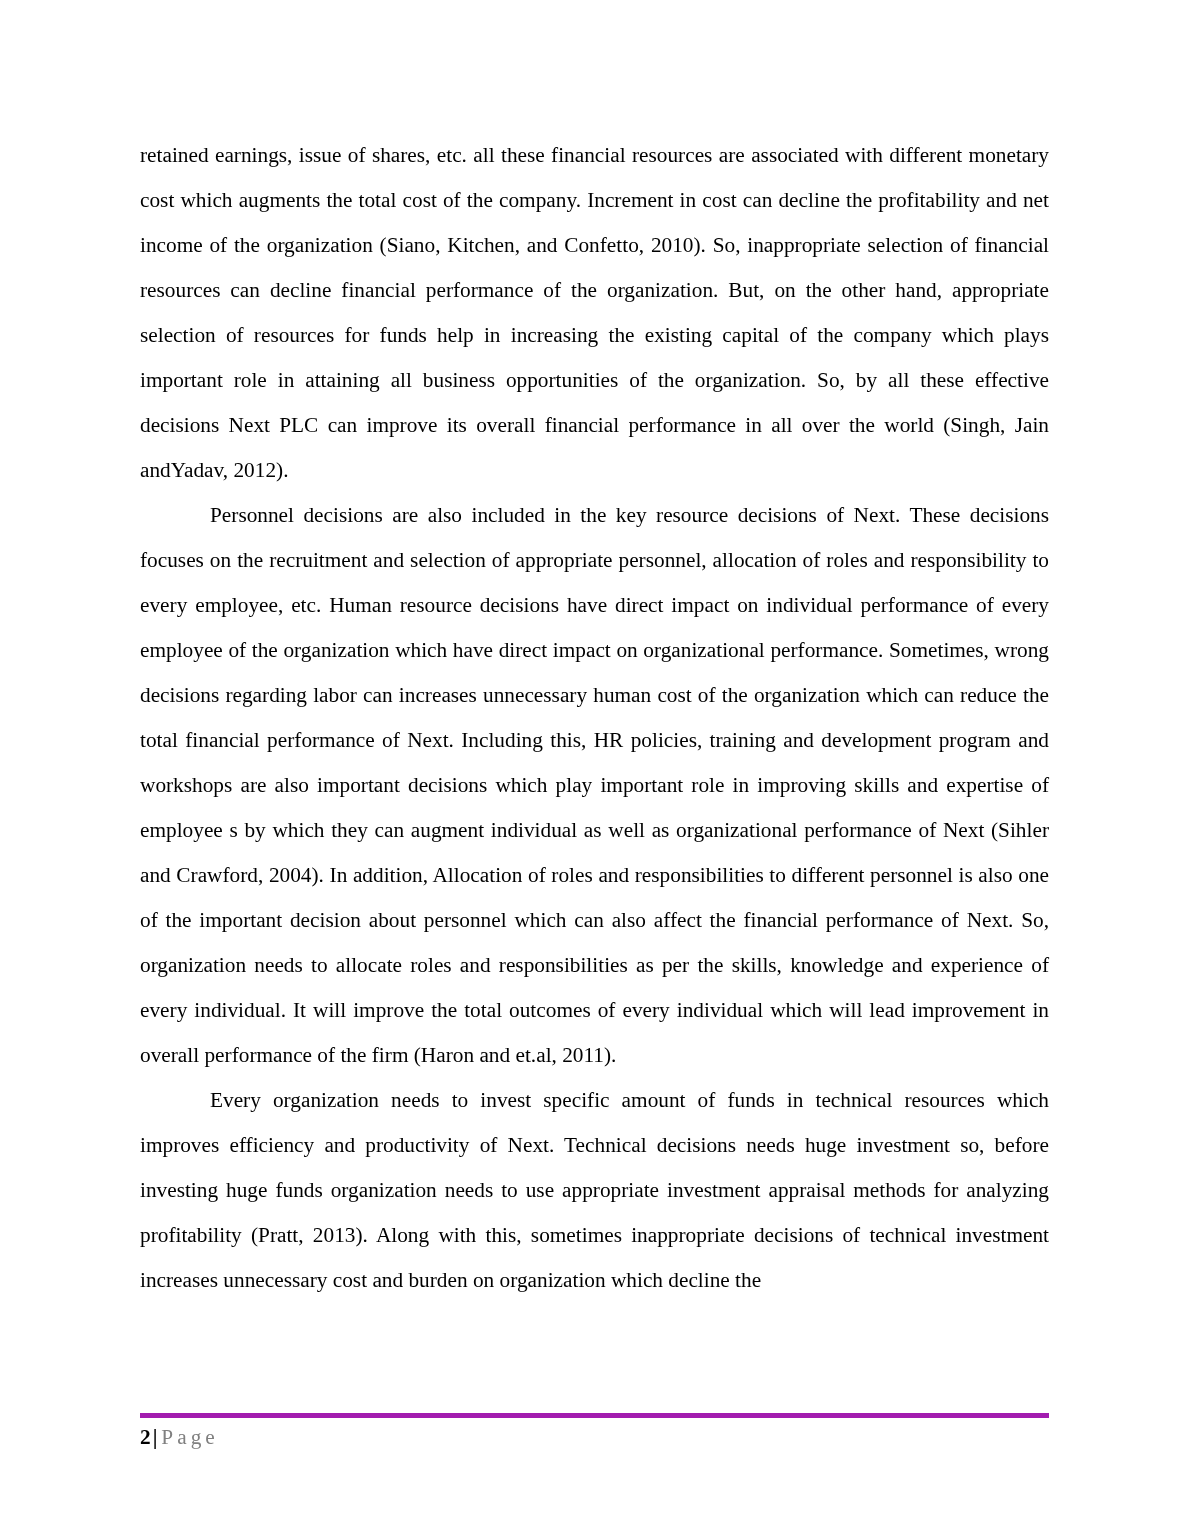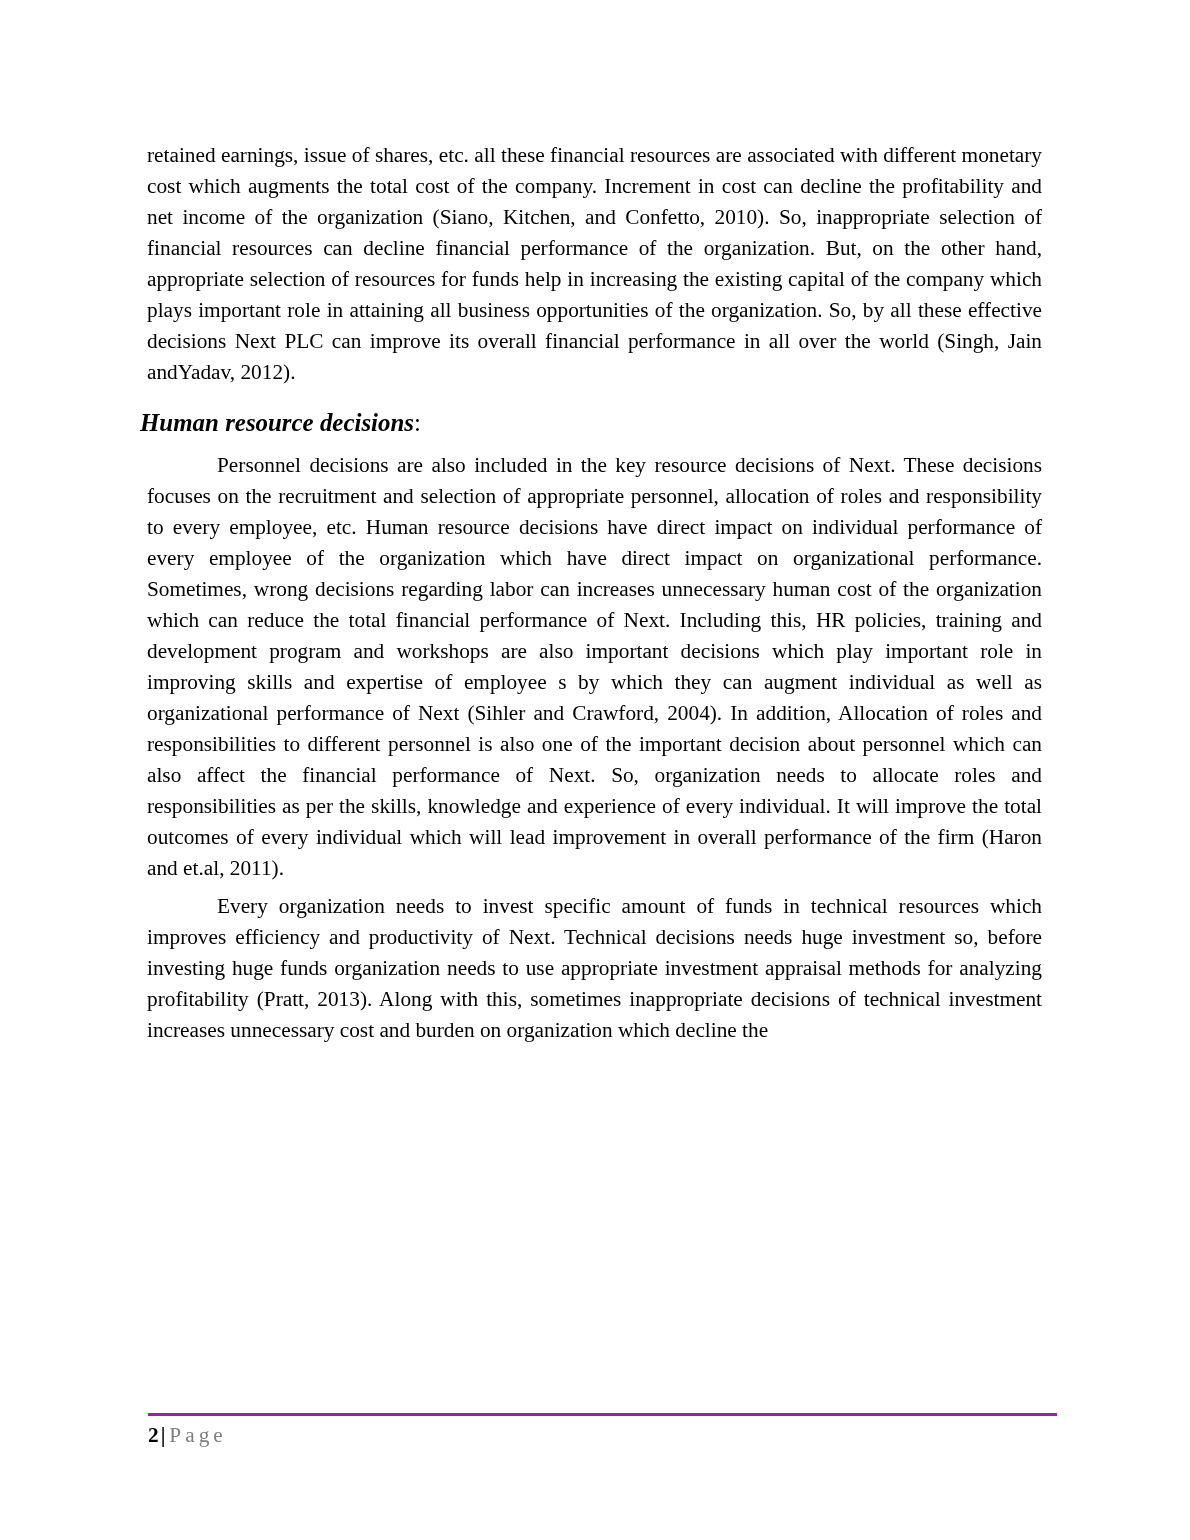--- a/index.html
+++ b/index.html
@@ -7,56 +7,53 @@
     .page {
       position: absolute;
       left: 140px;
       top: 133px;
       width: 909px;
       font-family: "Liberation Serif", serif;
       font-size: 21.3px;
       color: #000000;
     }
     .para {
-      margin: 7px;
-      line-height: 31px;
+      margin: 0;
+      line-height: 45px;
       text-align: justify;
     }
     .para.indent { text-indent: 70px; }
     .heading {
       margin: 15px 0 0 0;
       line-height: 40.2px;
       font-weight: bold;
       font-style: italic;
     }
     .heading .colon { font-weight: normal; font-style: normal; }
     .footer {
       position: absolute;
-      left: 148px;
+      left: 140px;
       top: 1413px;
       width: 909px;
-      border-top: 3px solid #a21caf;
+      border-top: 5px solid #a21caf;
       padding-top: 4px;
       font-family: "Liberation Serif", serif;
       font-size: 21.3px;
       line-height: 30px;
     }
     .footer .num { font-weight: bold; color: #000; }
     .footer .sep { font-weight: bold; color: #000; margin: 0 4px 0 2px; }
     .footer .label { color: #808080; letter-spacing: 4px; }
   </style>
 </head>
 <body>
 
 <div class="page">
   <p class="para">retained earnings, issue of shares, etc. all these financial resources are associated with different monetary cost which augments the total cost of the company. Increment in cost can decline the profitability and net income of the organization (Siano, Kitchen, and Confetto, 2010). So, inappropriate selection of financial resources can decline financial performance of the organization. But, on the other hand, appropriate selection of resources for funds help in increasing the existing capital of the company which plays important role in attaining all business opportunities of the organization. So, by all these effective decisions Next PLC can improve its overall financial performance in all over the world (Singh, Jain andYadav, 2012).</p>
 
-  <h3 class="heading">
-    <span>Human resource decisions</span><span class="colon">:</span>
-  </h3>
   <p class="para indent">Personnel decisions are also included in the key resource decisions of Next. These decisions focuses on the recruitment and selection of appropriate personnel, allocation of roles and responsibility to every employee, etc.  Human resource decisions have direct impact on individual performance of every employee of the organization which have direct impact on organizational performance. Sometimes, wrong decisions regarding labor can increases unnecessary human cost of the organization which can reduce the total financial performance of Next. Including this, HR policies, training and development program and workshops are also important decisions which play important role in improving skills and expertise of employee s by which they can augment individual as well as organizational performance of Next  (Sihler and Crawford, 2004). In addition, Allocation of roles and responsibilities to different personnel is also one of the important decision about personnel which can also affect the financial performance of Next. So, organization needs to allocate roles and responsibilities as per the skills, knowledge and experience of every individual. It will improve the total outcomes of every individual which will lead improvement in overall performance of the firm (Haron and et.al, 2011).</p>
 
   <p class="para indent">Every organization needs to invest specific amount of funds in technical resources which improves efficiency and productivity of Next. Technical decisions needs huge investment so, before investing huge funds organization needs to use appropriate investment appraisal methods for analyzing profitability (Pratt, 2013). Along with this, sometimes inappropriate decisions of technical investment increases unnecessary cost and burden on organization which decline the</p>
 </div>
 
 <div class="footer">
   <span class="num">2</span><span class="sep">|</span><span class="label">Page</span>
 </div>
 
 </body></html>

